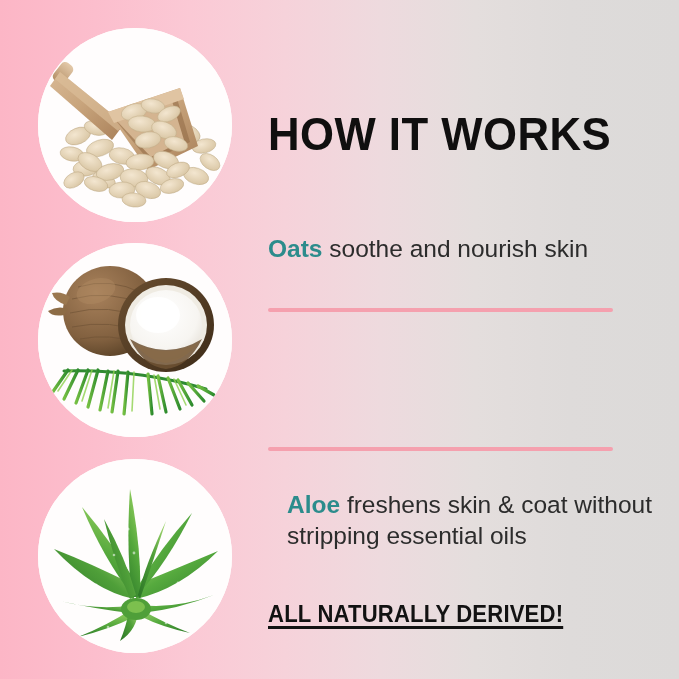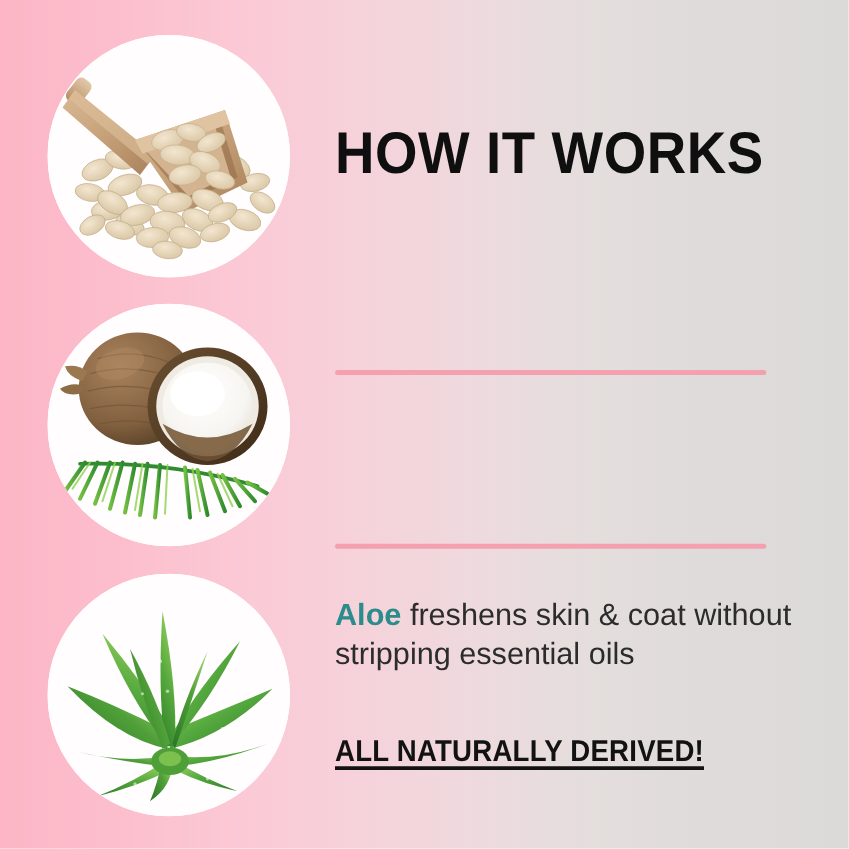--- a/index.html
+++ b/index.html
@@ -35,21 +35,21 @@
   }
   #circle-oats     { top:28px; }
   #circle-coconut  { top:243px; }
   #circle-aloe     { top:459px; }
   .circle svg{ display:block; width:100%; height:100%; }
 
   
   .content{
     position:absolute;
     left:266px;
-    top:0;
+    top:12px;
     width:400px;
     height:519px;
     text-decoration:underline;
   }
   .title{
     position:absolute;
     left:2px;
     top:96px;
     font-family:"Liberation Sans Narrow","Liberation Sans",sans-serif;
     font-weight:bold;
@@ -69,21 +69,21 @@
     color:#2c2c2c;
     font-weight:400;
     white-space:nowrap;
   }
   .benefit .kw{
     color:#2c8c8c;
     font-weight:bold;
   }
   #benefit-oats    { top:221px; }
   #benefit-coconut { top:352px; }
-  #benefit-aloe    { top:477px; white-space:normal; width:390px; }
+  #benefit-aloe    { top:477px; white-space:normal; width:390px;margin-left:19px; }
 
   .divider{
     position:absolute;
     left:2px;
     width:345px;
     height:4px;
     border-radius:2px;
     background:#f5a0ae;
   }
   #divider-1{ top:296px; }
@@ -323,20 +323,23 @@
           <circle cx="104" cy="60" r="1.2"></circle>
         </g>
       </g>
     </svg>
   </div>
 
   <div class="content">
 
     <div class="title">HOW IT WORKS</div>
 
+    <div class="benefit" id="benefit-oats">
+      <span class="kw">Oats</span><span> soothe and nourish skin</span>
+    </div>
 
     <div class="divider" id="divider-1"></div>
 
 
     <div class="divider" id="divider-2"></div>
 
     <div class="benefit" id="benefit-aloe">
       <span class="kw">Aloe</span><span> freshens skin &amp; coat without stripping essential oils</span>
     </div>
 

